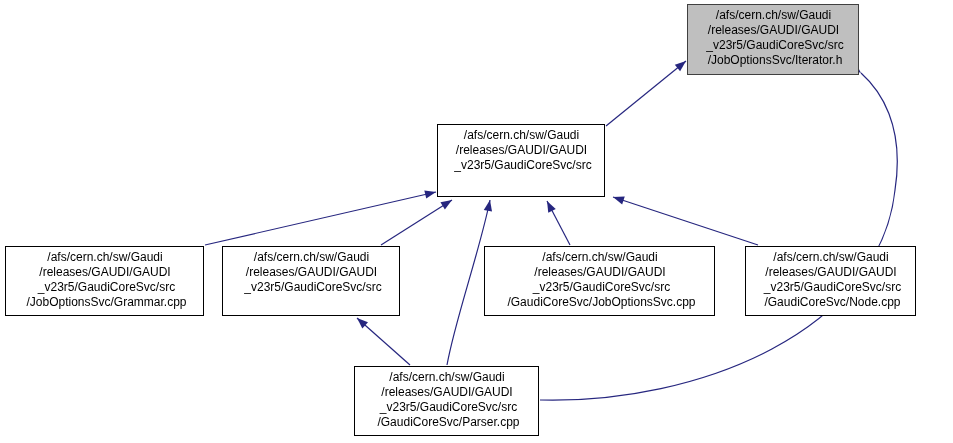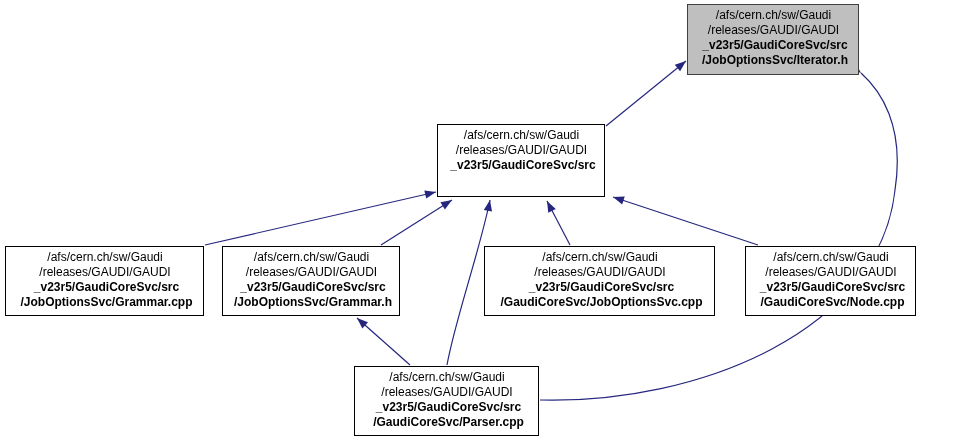--- a/index.html
+++ b/index.html
@@ -41,21 +41,20 @@
   }
   .node.highlight {
     background: #bfbfbf;
     border: 1px solid #404040;
   }
   .node .line {
     display: block;
   }
   .node .line.indent {
     padding-left: 3px;
-    font-weight: bold;
   }
 </style>
 </head>
 <body>
 
 <div id="graph">
   <svg id="edge-layer" width="953" height="443" viewBox="0 0 953 443" xmlns="http://www.w3.org/2000/svg">
       <path d="M 606,126 L 686,61" fill="none" stroke="#26267f" stroke-width="1.2"></path>
       <polygon points="0,0 -11,-4.2 -11,4.2" fill="#26267f" transform="translate(686,61) rotate(-39)"></polygon>
       <path d="M 540,400 C 700,404 880,330 895,190 C 905,125 880,90 861,73" fill="none" stroke="#26267f" stroke-width="1.2"></path>
@@ -69,17 +68,17 @@
       <path d="M 570,245 L 547,201" fill="none" stroke="#26267f" stroke-width="1.2"></path>
       <polygon points="0,0 -11,-4.2 -11,4.2" fill="#26267f" transform="translate(547,201) rotate(-117)"></polygon>
       <path d="M 758,245 L 613,197" fill="none" stroke="#26267f" stroke-width="1.2"></path>
       <polygon points="0,0 -11,-4.2 -11,4.2" fill="#26267f" transform="translate(613,197) rotate(-162)"></polygon>
       <path d="M 410,365 L 357,318" fill="none" stroke="#26267f" stroke-width="1.2"></path>
       <polygon points="0,0 -11,-4.2 -11,4.2" fill="#26267f" transform="translate(357,318) rotate(-138)"></polygon>
     </svg>
 <div class="node highlight" style="left: 687px; top: 4px; width: 172px; height: 71px;"><span class="line">/afs/cern.ch/sw/Gaudi</span><span class="line">/releases/GAUDI/GAUDI</span><span class="line indent">_v23r5/GaudiCoreSvc/src</span><span class="line indent">/JobOptionsSvc/Iterator.h</span></div>
     <div class="node" style="left: 437px; top: 124px; width: 168px; height: 73px;"><span class="line">/afs/cern.ch/sw/Gaudi</span><span class="line">/releases/GAUDI/GAUDI</span><span class="line indent">_v23r5/GaudiCoreSvc/src</span></div>
     <div class="node" style="left: 5px; top: 246px; width: 199px; height: 70px;"><span class="line">/afs/cern.ch/sw/Gaudi</span><span class="line">/releases/GAUDI/GAUDI</span><span class="line indent">_v23r5/GaudiCoreSvc/src</span><span class="line indent">/JobOptionsSvc/Grammar.cpp</span></div>
-    <div class="node" style="left: 222px; top: 246px; width: 178px; height: 70px;"><span class="line">/afs/cern.ch/sw/Gaudi</span><span class="line">/releases/GAUDI/GAUDI</span><span class="line indent">_v23r5/GaudiCoreSvc/src</span><span class="line indent">/JobOptionsSvc/Grammar.h</span></div>
+    <div class="node" style="left: 222px; top: 246px; width: 178px; height: 70px;"><span class="line">/afs/cern.ch/sw/Gaudi</span><span class="line">/releases/GAUDI/GAUDI</span><span class="line indent">_v23r5/GaudiCoreSvc/src</span></div>
     <div class="node" style="left: 484px; top: 246px; width: 231px; height: 70px;"><span class="line">/afs/cern.ch/sw/Gaudi</span><span class="line">/releases/GAUDI/GAUDI</span><span class="line indent">_v23r5/GaudiCoreSvc/src</span><span class="line indent">/GaudiCoreSvc/JobOptionsSvc.cpp</span></div>
     <div class="node" style="left: 745px; top: 246px; width: 171px; height: 70px;"><span class="line">/afs/cern.ch/sw/Gaudi</span><span class="line">/releases/GAUDI/GAUDI</span><span class="line indent">_v23r5/GaudiCoreSvc/src</span><span class="line indent">/GaudiCoreSvc/Node.cpp</span></div>
     <div class="node" style="left: 354px; top: 366px; width: 185px; height: 70px;"><span class="line">/afs/cern.ch/sw/Gaudi</span><span class="line">/releases/GAUDI/GAUDI</span><span class="line indent">_v23r5/GaudiCoreSvc/src</span><span class="line indent">/GaudiCoreSvc/Parser.cpp</span></div>
   </div>
 
 </body></html>

